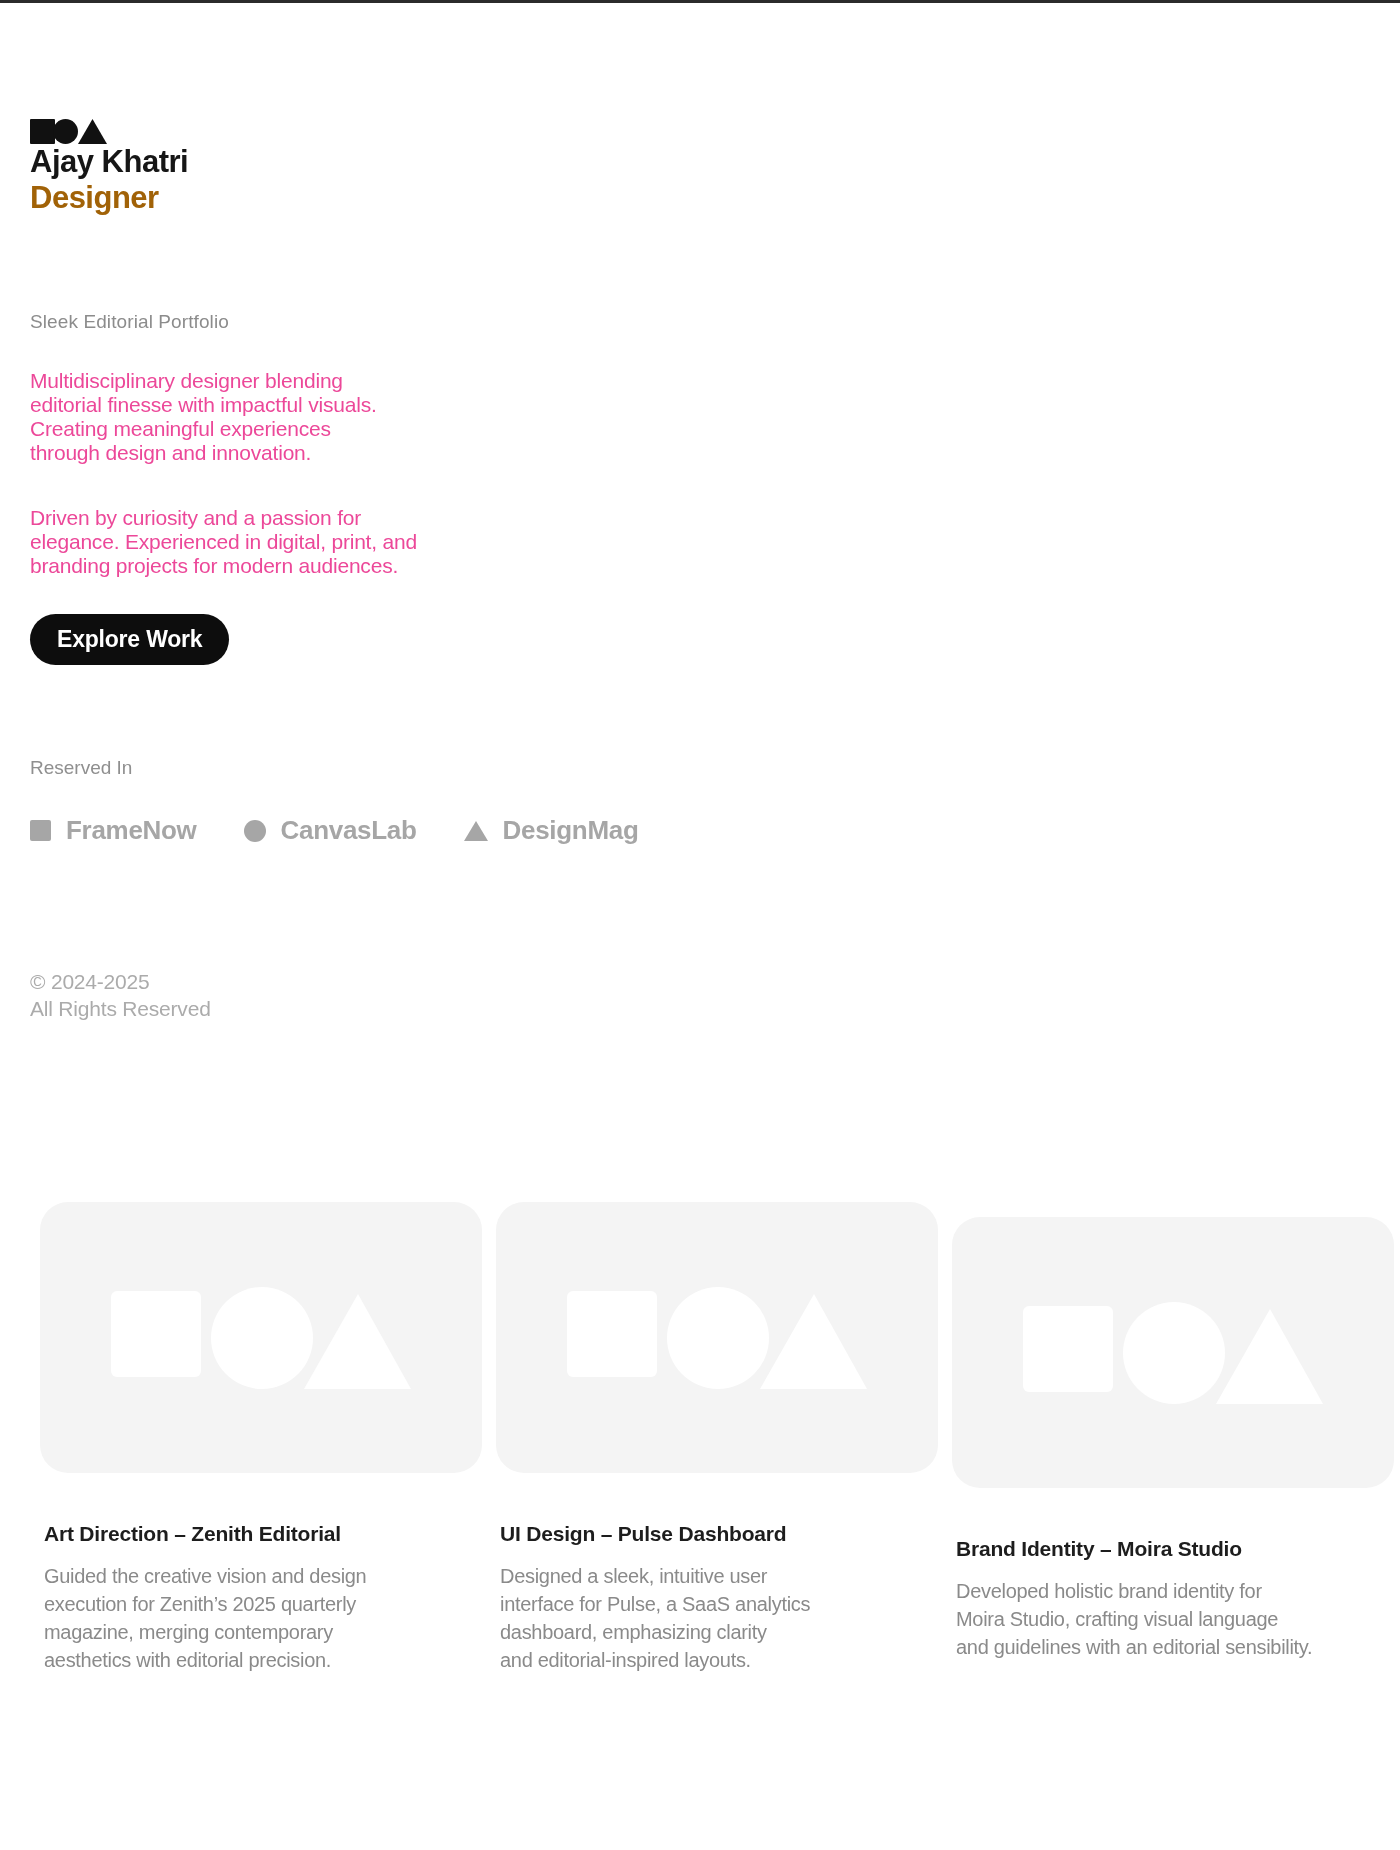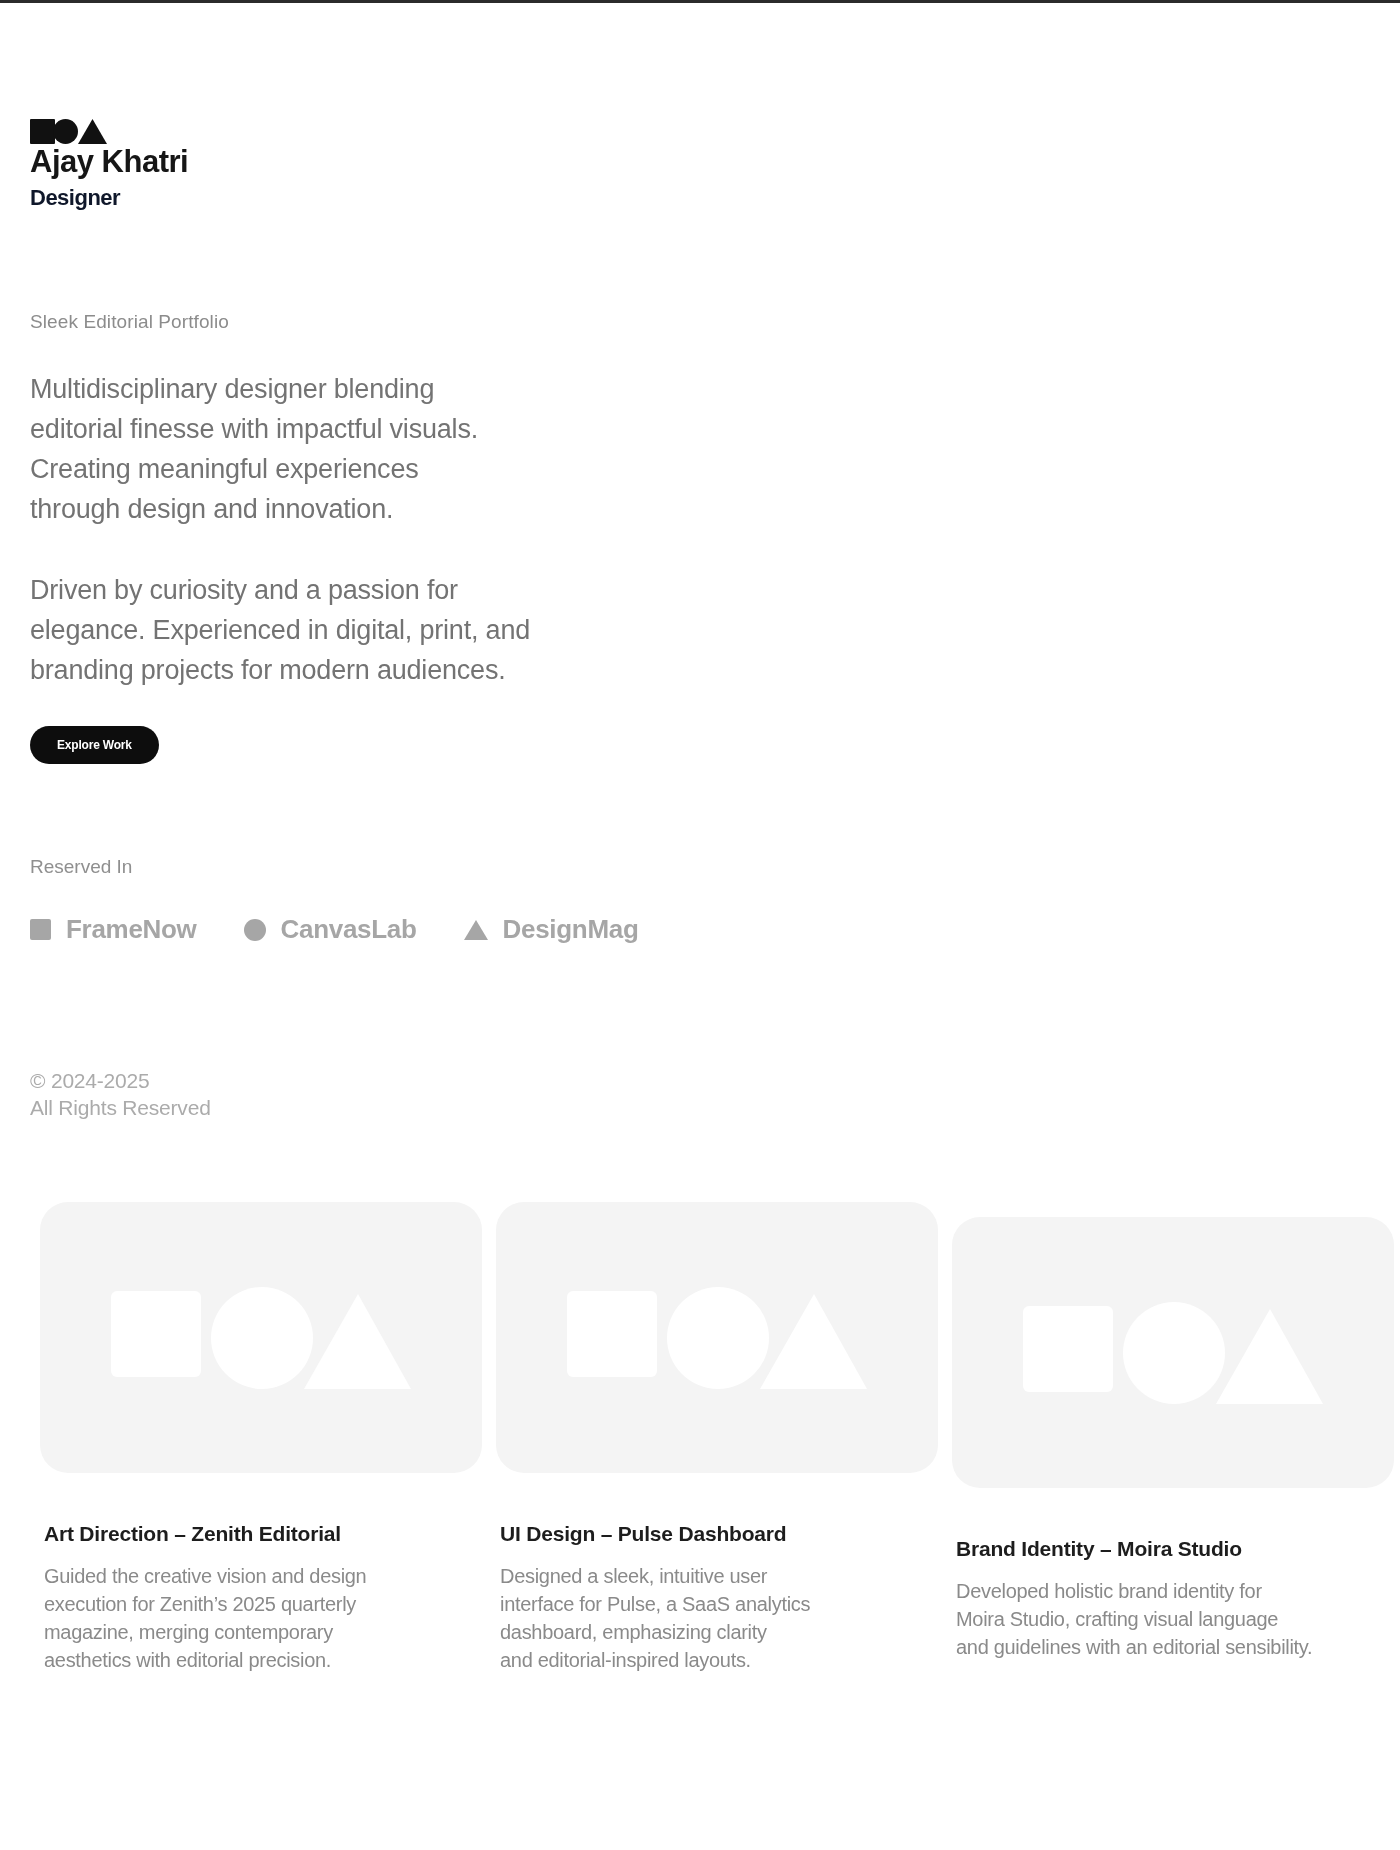--- a/index.html
+++ b/index.html
@@ -15,41 +15,41 @@
 
   .hero { padding-left: 30px; }
 
   .logo { display: block; margin-top: 116px; }
 
   .name {
     font-size: 31px; font-weight: 700; letter-spacing: -0.5px;
     color: #161616; line-height: 36px;
   }
   .role {
-    font-size: 22px; font-weight: 700; letter-spacing: -0.5px;
-    color: #0f172a; line-height: 36px;
+    font-size: 31px; font-weight: 700; letter-spacing: -0.5px;
+    color: #a16207; line-height: 36px;
   }
 
   .tagline {
     margin-top: 95px;
     font-size: 19px; color: #8c8c8c; letter-spacing: 0.1px;
   }
 
   .para {
     margin-top: 36px;
-    font-size: 27px; line-height: 40px; color: #737373;
+    font-size: 21px; line-height: 24px; color: #ec4899;
     white-space: pre-line; letter-spacing: -0.2px;
   }
   .para.second { margin-top: 41px; }
 
   .cta {
     display: inline-block; margin-top: 36px;
     background: #0d0d0d; color: #ffffff;
     font-family: "Liberation Sans", sans-serif;
-    font-size: 12px; font-weight: 700; letter-spacing: -0.2px;
+    font-size: 23px; font-weight: 700; letter-spacing: -0.2px;
     padding: 12px 27px; border: none; border-radius: 26px;
     cursor: pointer;
   }
 
   .featured-label {
     margin-top: 92px;
     font-size: 19px; color: #8f8f8f;
   }
   .brands {
     margin-top: 36px;

